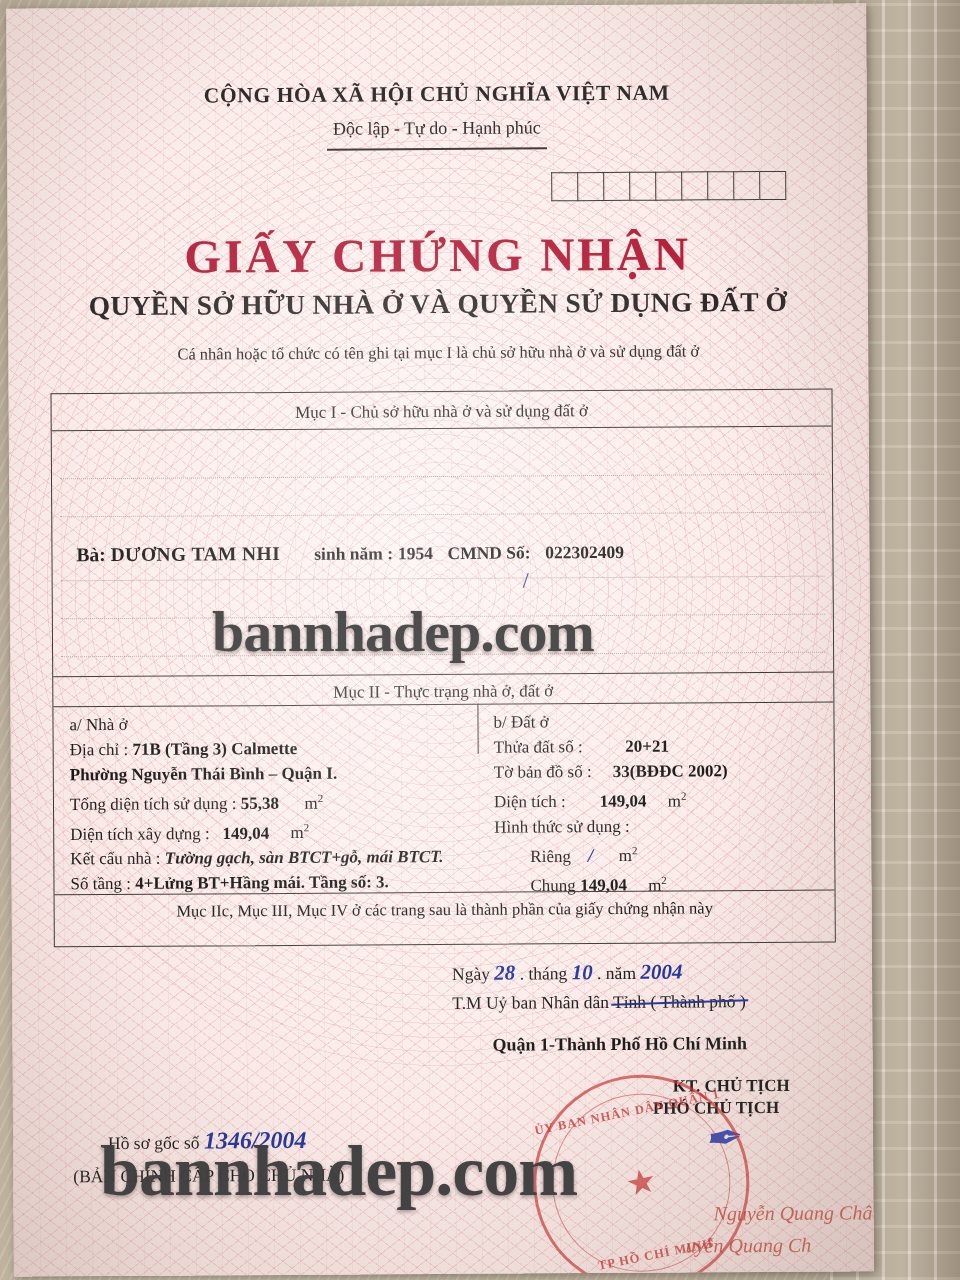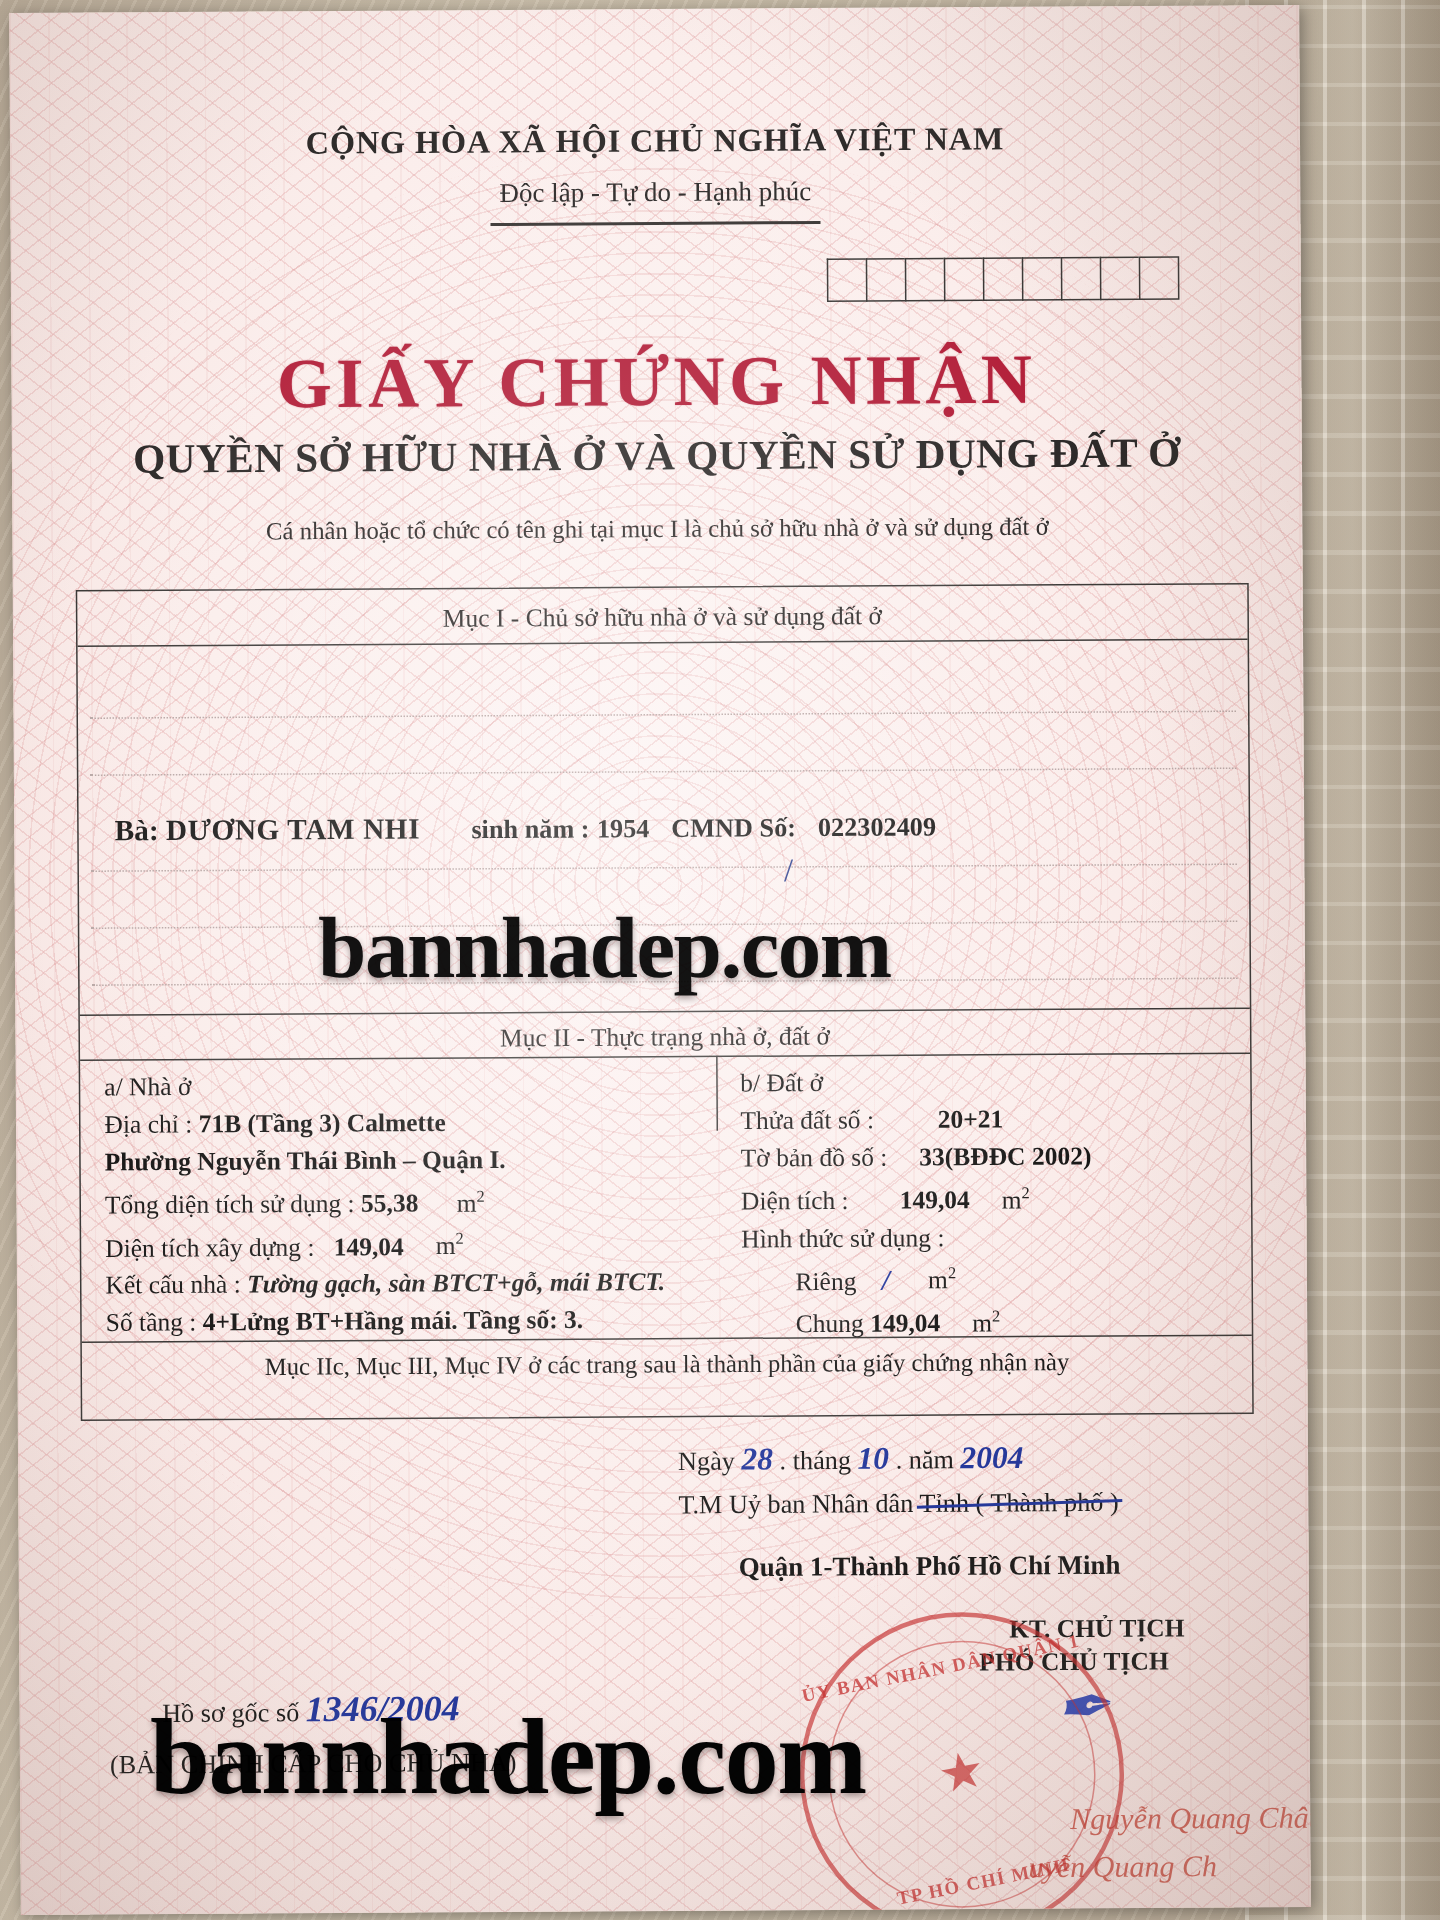--- a/index.html
+++ b/index.html
@@ -194,21 +194,21 @@
   #hoso{
     position:absolute;left:95px;top:1120px;font-size:17.5px;color:#1d1c1b;white-space:nowrap;
   }
   #hoso .ink{font-size:24px;}
   #ban{
     position:absolute;left:60px;top:1158px;font-size:17.5px;color:#1d1c1b;white-space:nowrap;
   }
 
   
   .wm{
-    position:absolute;color:#000000;font-family:"Liberation Serif", serif;font-weight:700;
+    position:absolute;color:#404040;font-family:"Liberation Serif", serif;font-weight:700;
     text-shadow:0 2px 4px rgba(60,40,40,.45);
     white-space:nowrap;pointer-events:none;
   }
   #wm1{left:212px;top:598px;font-size:58px;letter-spacing:-1px;opacity:.92;}
   #wm2{left:100px;top:1130px;font-size:72px;letter-spacing:-1px;opacity:.98;}
 </style>
 </head>
 <body>
 
 <div id="desk"></div>

